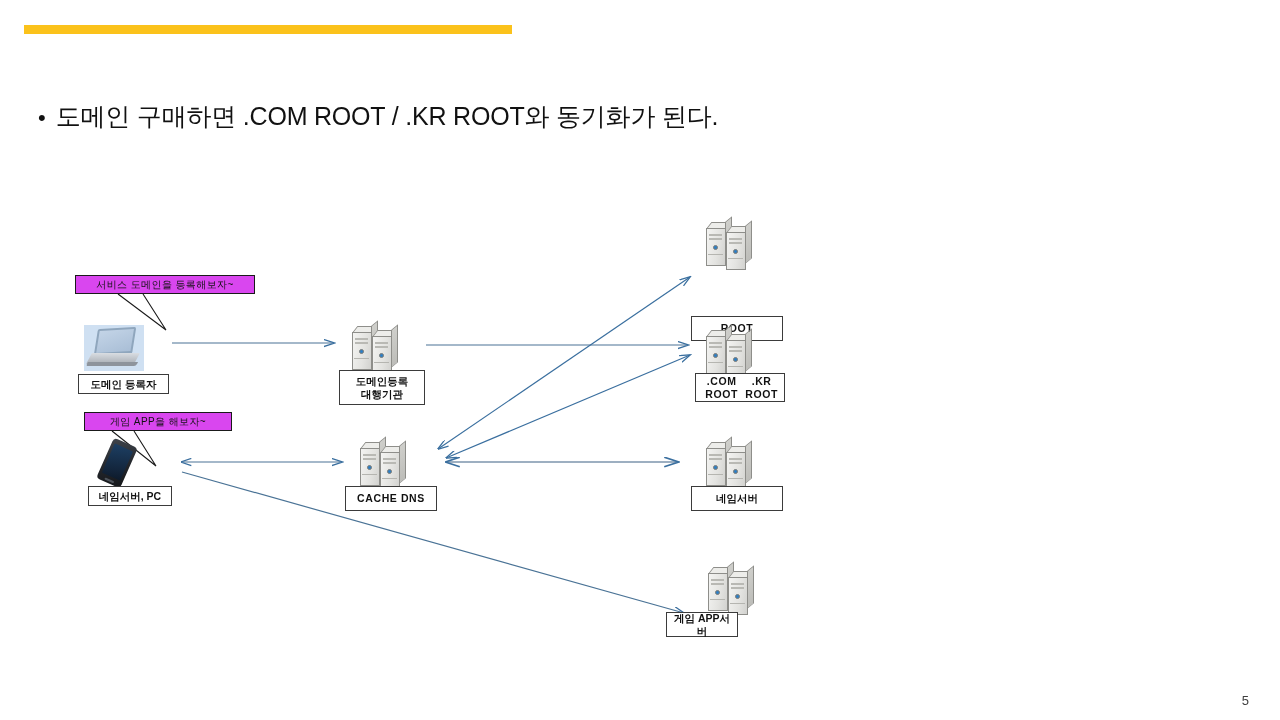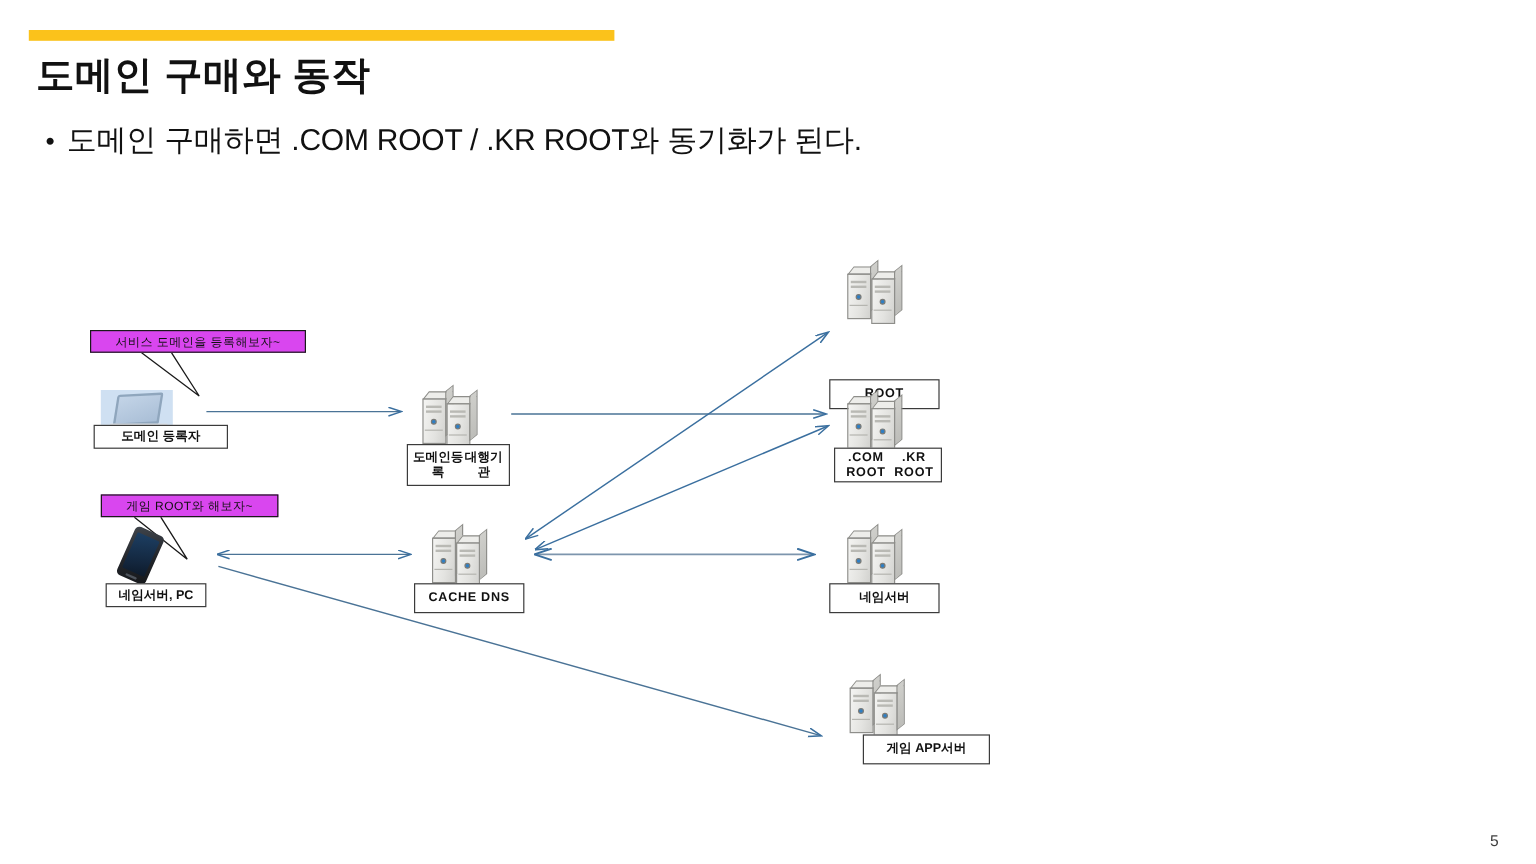--- a/index.html
+++ b/index.html
@@ -282,21 +282,20 @@
     font-size: 13px;
     color: #3f3f3f;
   }
 </style>
 </head>
 <body>
 
 <div id="slide">
 
   <div class="title-bar"></div>
-  <div class="slide-title">도메인 구매와 동작</div>
 
   <div class="bullet-row">
     <span class="bullet-dot">•</span>
     <span class="bullet-text">도메인 구매하면 .COM ROOT / .KR ROOT와 동기화가 된다.</span>
   </div>
 
   <div class="diagram">
 
     <svg class="edges" viewBox="0 0 1280 720">
       <defs>
@@ -328,31 +327,31 @@
 
       <line x1="182" y1="472" x2="684" y2="613" stroke="#4a7396" stroke-width="1.2" marker-end="url(#ah)"></line>
 
       <path d="M118,294 L166,330 L143,294" fill="none" stroke="#1a1a1a" stroke-width="1.1"></path>
 
       <path d="M112,431 L156,466 L134,431" fill="none" stroke="#1a1a1a" stroke-width="1.1"></path>
     </svg>
 
     <div class="bubble" style="left:75px; top:275px; width:180px; height:19px;">서비스 도메인을 등록해보자~</div>
 
-    <div class="bubble" style="left:84px; top:412px; width:148px; height:19px;">게임 ROOT와 해보자~</div>
+    <div class="bubble" style="left:84px; top:412px; width:148px; height:19px;">게임 APP을 해보자~</div>
 
     <div class="node">
       <div class="laptop" style="left:84px; top:325px;">
         <div class="screen-outer">
             <div class="screen-inner"></div>
           </div>
         <div class="keyboard"></div>
         <div class="front-edge"></div>
       </div>
-      <div class="node-label kr" style="left:78px; top:354px; width:112px; height:20px;">도메인 등록자</div>
+      <div class="node-label kr" style="left:78px; top:374px; width:91px; height:20px;">도메인 등록자</div>
     </div>
 
     <div class="node">
       <div class="phone" style="left:96px; top:440px;">
         <div class="body">
             <div class="disp"></div>
             <div class="home"></div>
           </div>
       </div>
       <div class="node-label kr" style="left:88px; top:486px; width:84px; height:20px;">네임서버, PC</div>
@@ -372,21 +371,21 @@
         <div class="tower front">
             <div class="top"></div>
             <div class="side"></div>
             <div class="face"></div>
             <div class="slotA"></div>
             <div class="slotB"></div>
             <div class="led"></div>
             <div class="base"></div>
           </div>
       </div>
-      <div class="node-label kr" style="left:339px; top:370px; width:86px; height:35px; ">
+      <div class="node-label kr" style="left:339px; top:370px; width:86px; height:35px; flex-direction:column;">
         <span>도메인등록</span>
         <span>대행기관</span>
       </div>
     </div>
 
     <div class="node">
       <div class="server" style="left:360px; top:438px;">
         <div class="tower back">
             <div class="top"></div>
             <div class="side"></div>
@@ -498,19 +497,19 @@
         <div class="tower front">
             <div class="top"></div>
             <div class="side"></div>
             <div class="face"></div>
             <div class="slotA"></div>
             <div class="slotB"></div>
             <div class="led"></div>
             <div class="base"></div>
           </div>
       </div>
-      <div class="node-label kr" style="left:719px; top:612px; width:106px; height:25px;">게임 APP서버</div>
+      <div class="node-label kr" style="left:666px; top:612px; width:72px; height:25px;">게임 APP서버</div>
     </div>
 
   </div>
 
   <div class="page-number">5</div>
 </div>
 
 </body></html>

